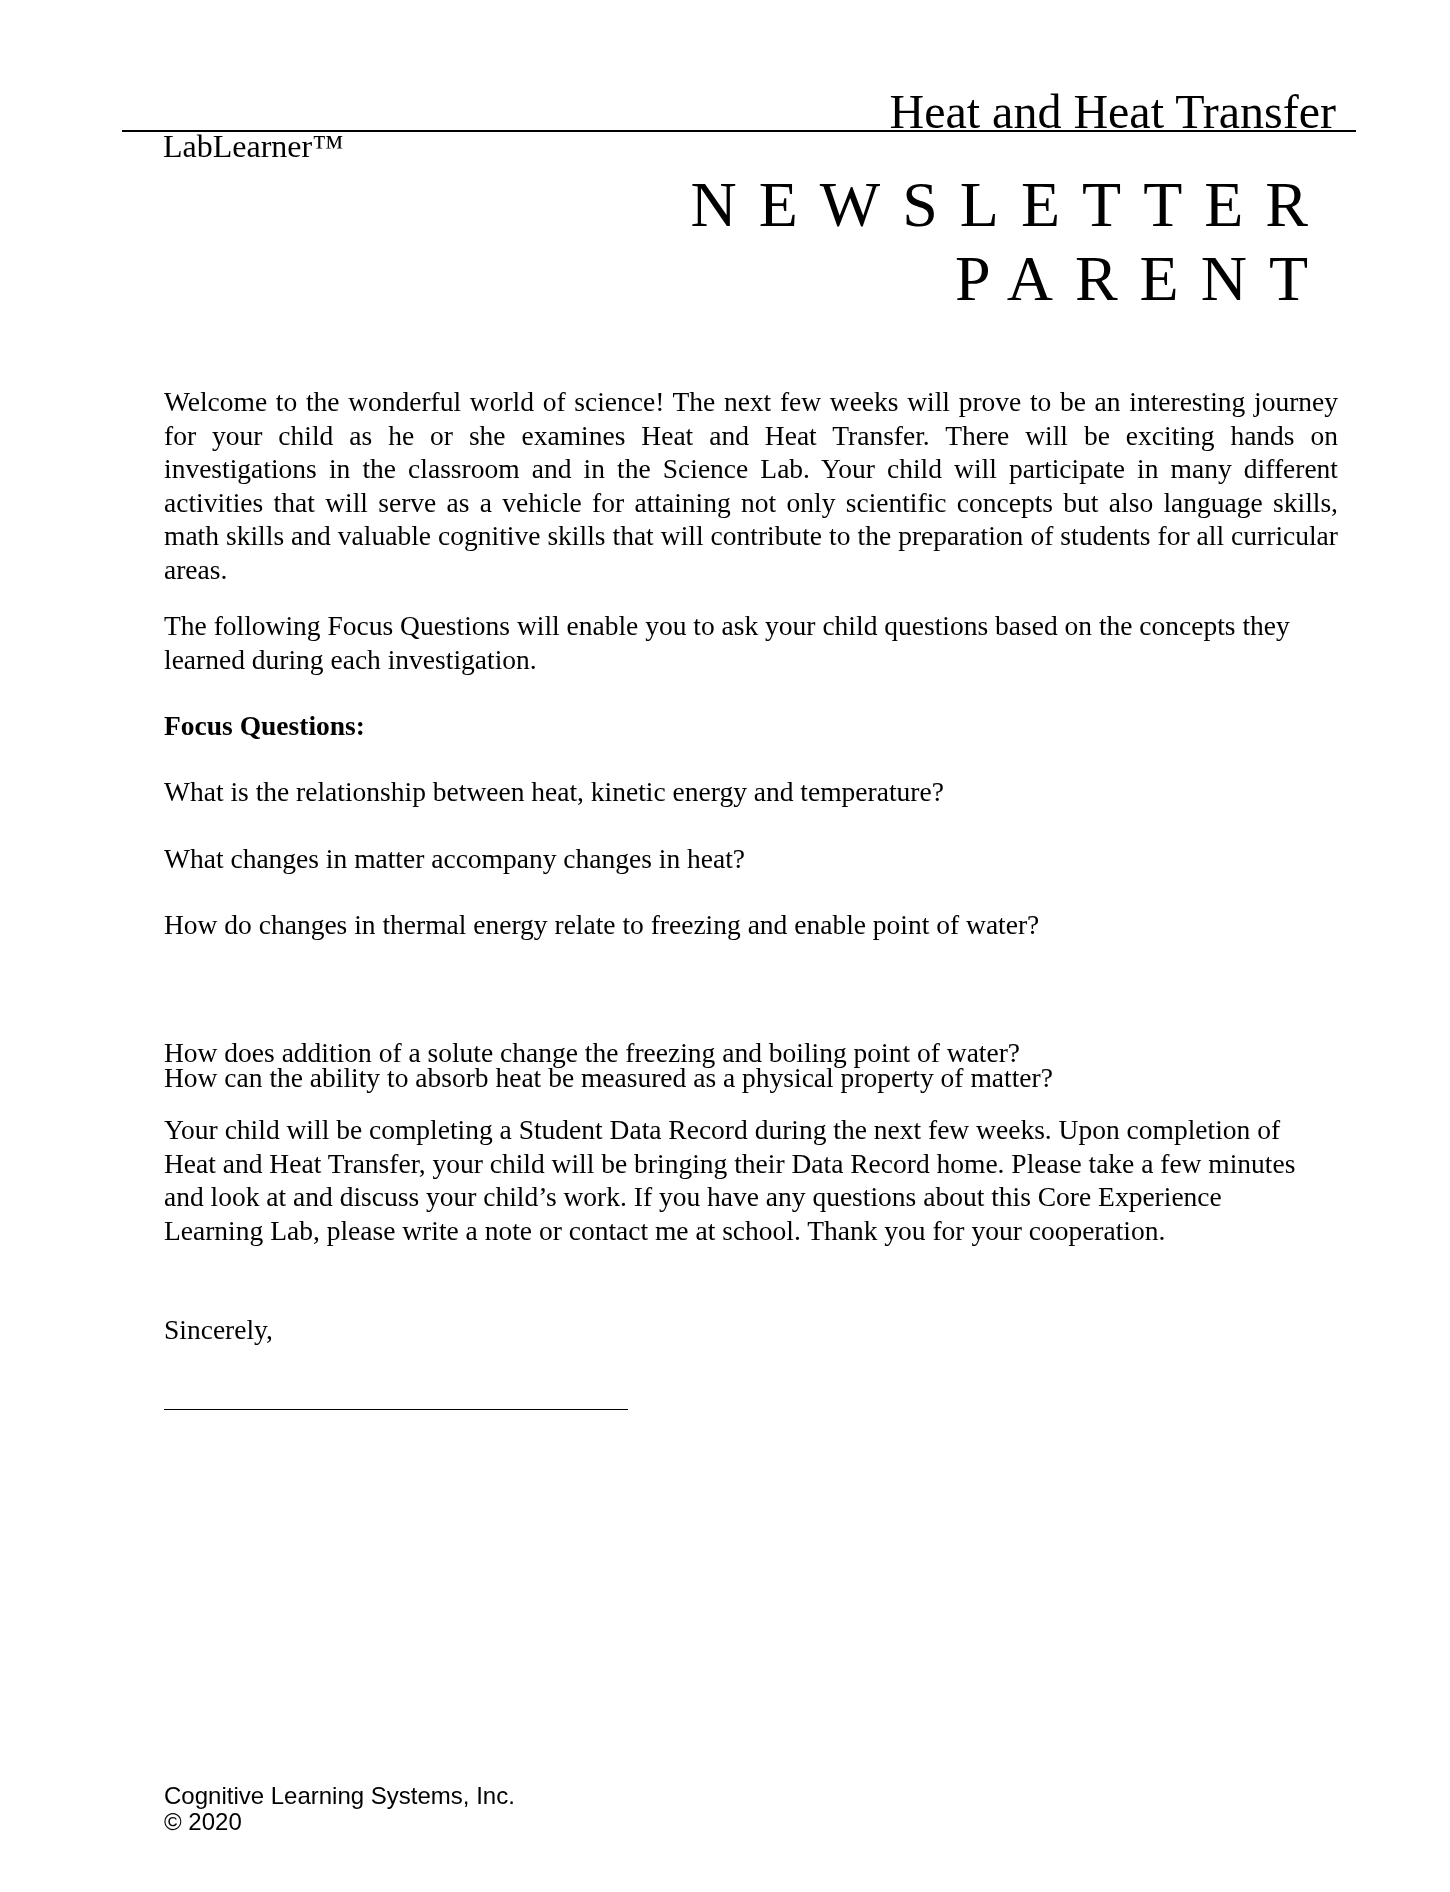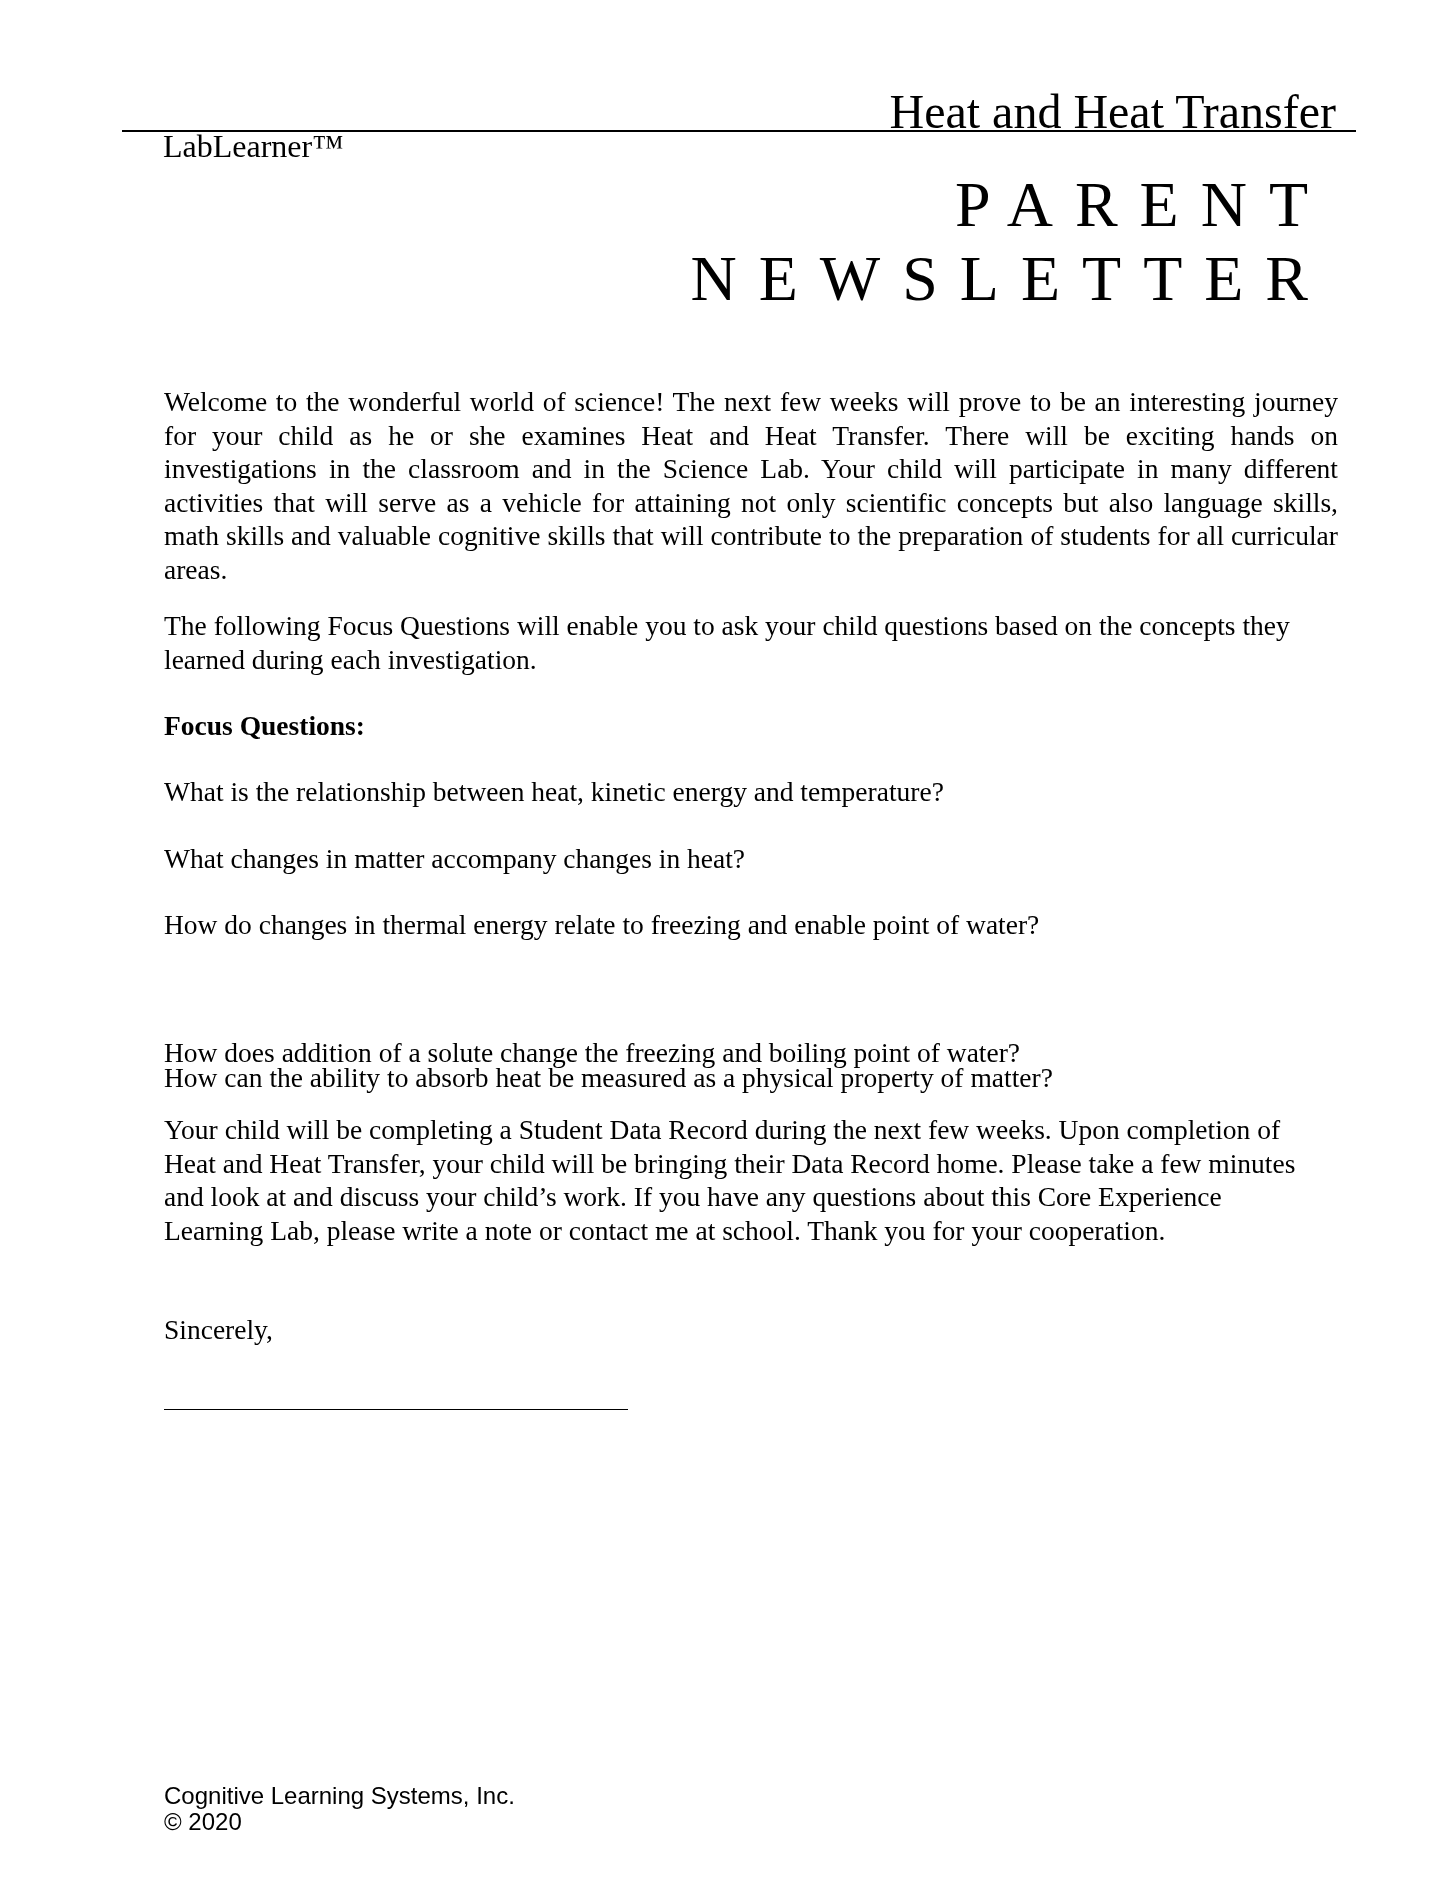--- a/index.html
+++ b/index.html
@@ -24,22 +24,22 @@
             font-size: 24px; line-height: 26px; }
 </style>
 </head>
 <body>
 
 <div class="hdr-left">LabLearner™</div>
 <div class="hdr-right">Heat and Heat Transfer</div>
 <div class="hdr-rule"></div>
 
 <div class="title">
+  <div>NEWSLETTER</div>
   <div>PARENT</div>
-  <div>NEWSLETTER</div>
 </div>
 
 <div class="body justify p1">Welcome to the wonderful world of science! The next few weeks will prove to be an interesting journey for your child as he or she examines Heat and Heat Transfer. There will be exciting hands on investigations in the classroom and in the Science Lab. Your child will participate in many different activities that will serve as a vehicle for attaining not only scientific concepts but also language skills, math skills and valuable cognitive skills that will contribute to the preparation of students for all curricular areas.</div>
 <div class="body p2">The following Focus Questions will enable you to ask your child questions based on the concepts they learned during each investigation.</div>
 <div class="body fq">Focus Questions:</div>
 
 <div class="body q q1">What is the relationship between heat, kinetic energy and temperature?</div>
 <div class="body q q2">What changes in matter accompany changes in heat?</div>
 <div class="body q q3">How do changes in thermal energy relate to freezing and enable point of water?</div>
 <div class="body q q4">How does addition of a solute change the freezing and boiling point of water?</div>

